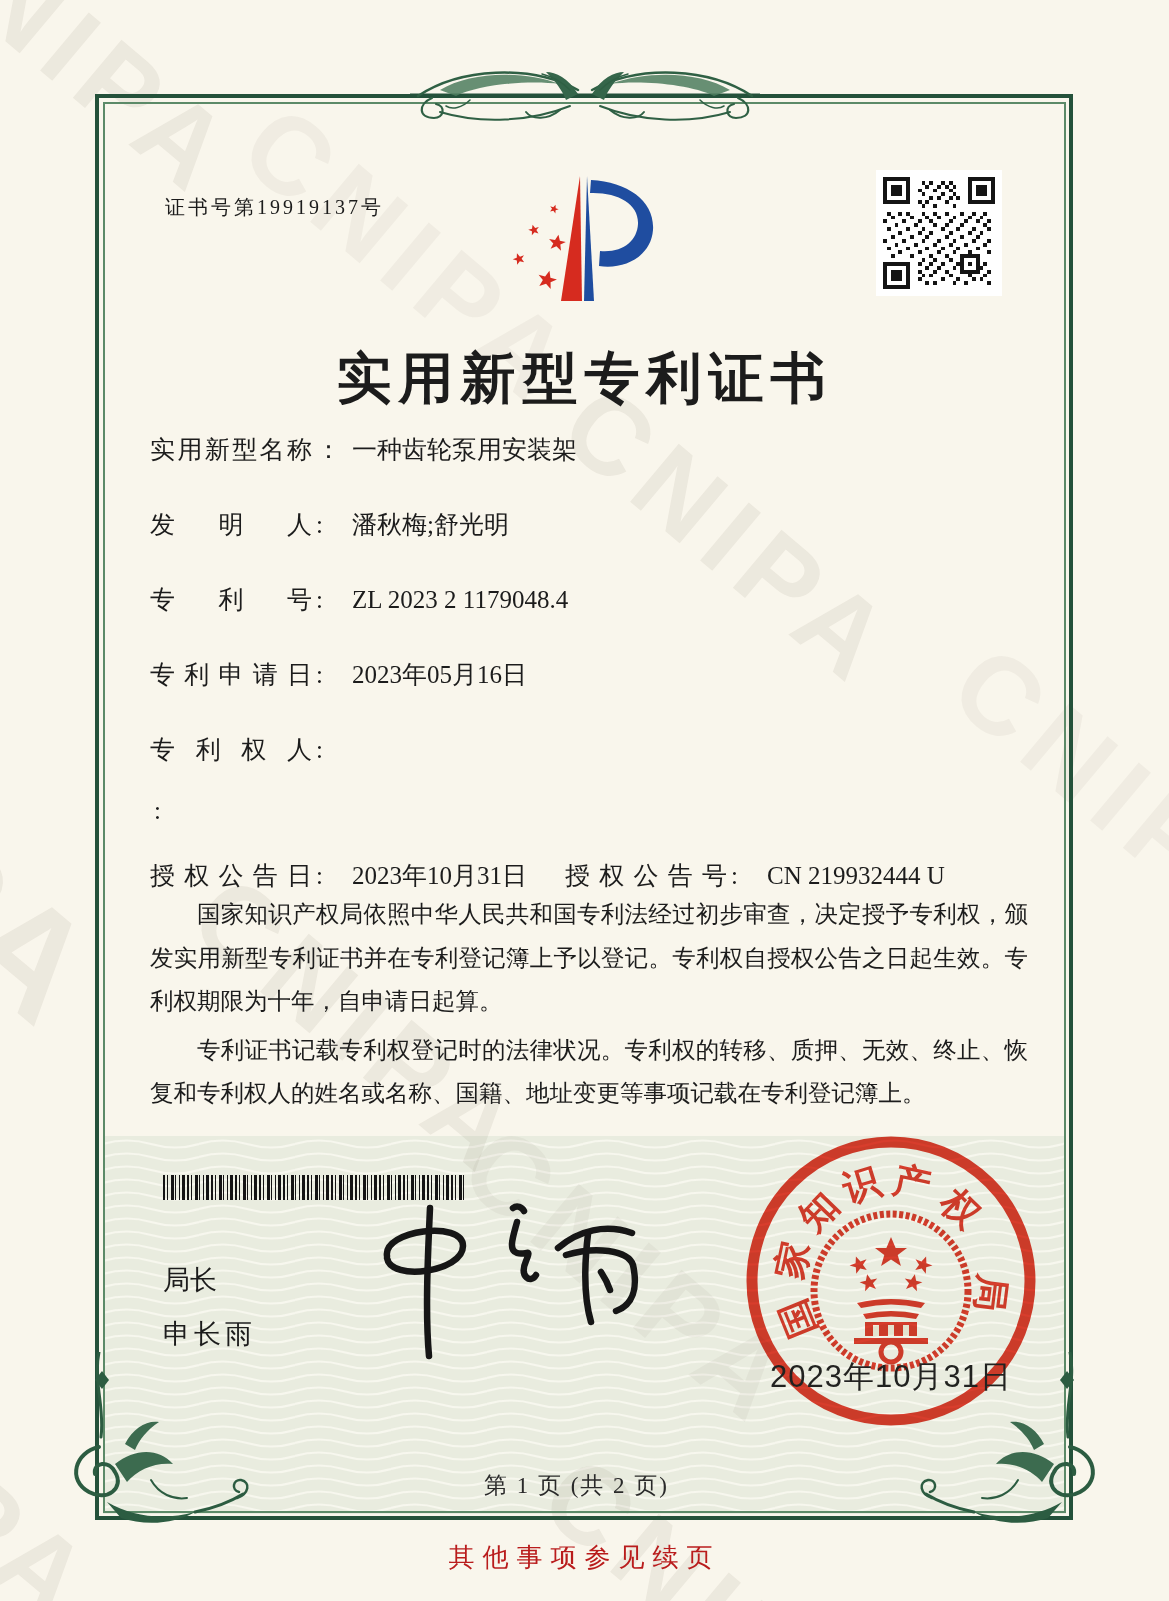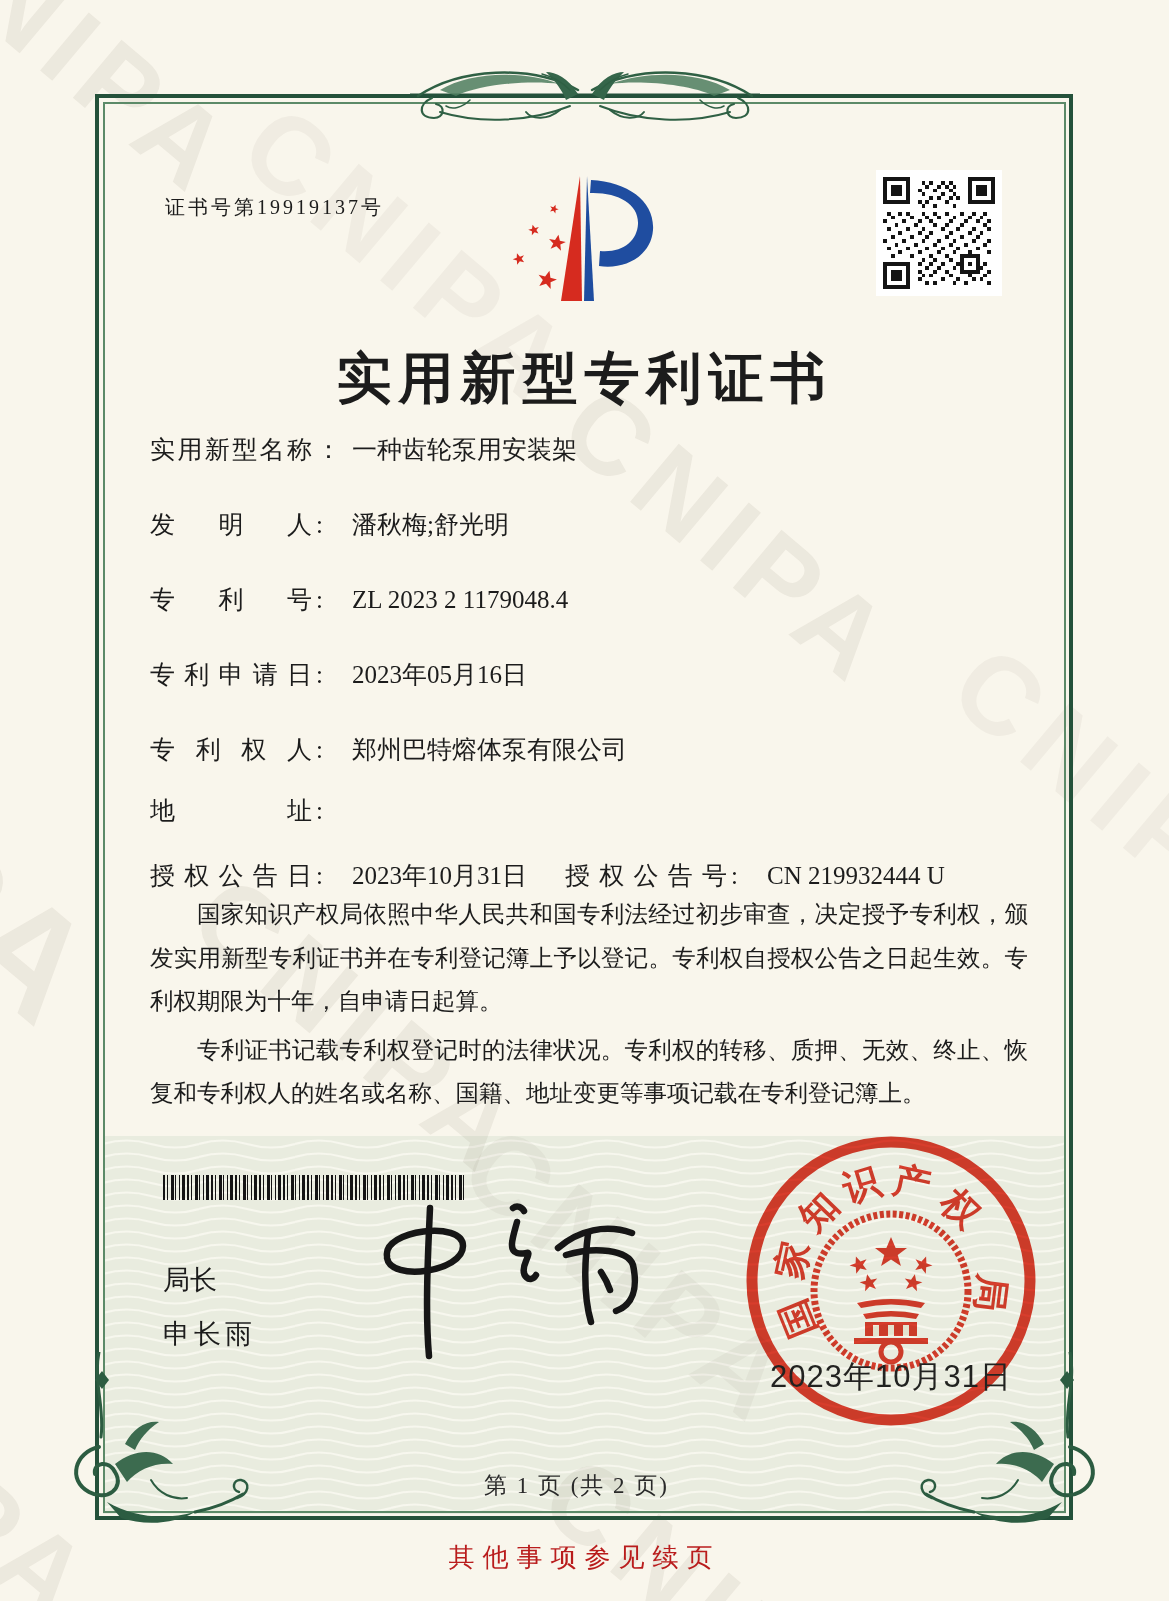--- a/index.html
+++ b/index.html
@@ -226,24 +226,22 @@
   <span class="fval">ZL 2023 2 1179048.4</span>
 </div>
 <div class="frow r3">
   <span class="flabel">专利申请日</span>
   <span class="fsep">:</span>
   <span class="fval">2023年05月16日</span>
 </div>
 <div class="frow r4">
   <span class="flabel">专利权人</span>
   <span class="fsep">:</span>
-  <span class="fval">郑州巴特熔体泵有限公司</span>
 </div>
 <div class="frow r5">
-  <span class="flabel">地址</span>
   <span class="fsep">:</span>
 </div>
 <div class="frow rg1">
   <span class="flabel">授权公告日</span>
   <span class="fsep">:</span>
   <span class="fval">2023年10月31日</span>
 </div>
 <div class="frow rg2">
   <span class="flabel">授权公告号</span>
   <span class="fsep">:</span>

